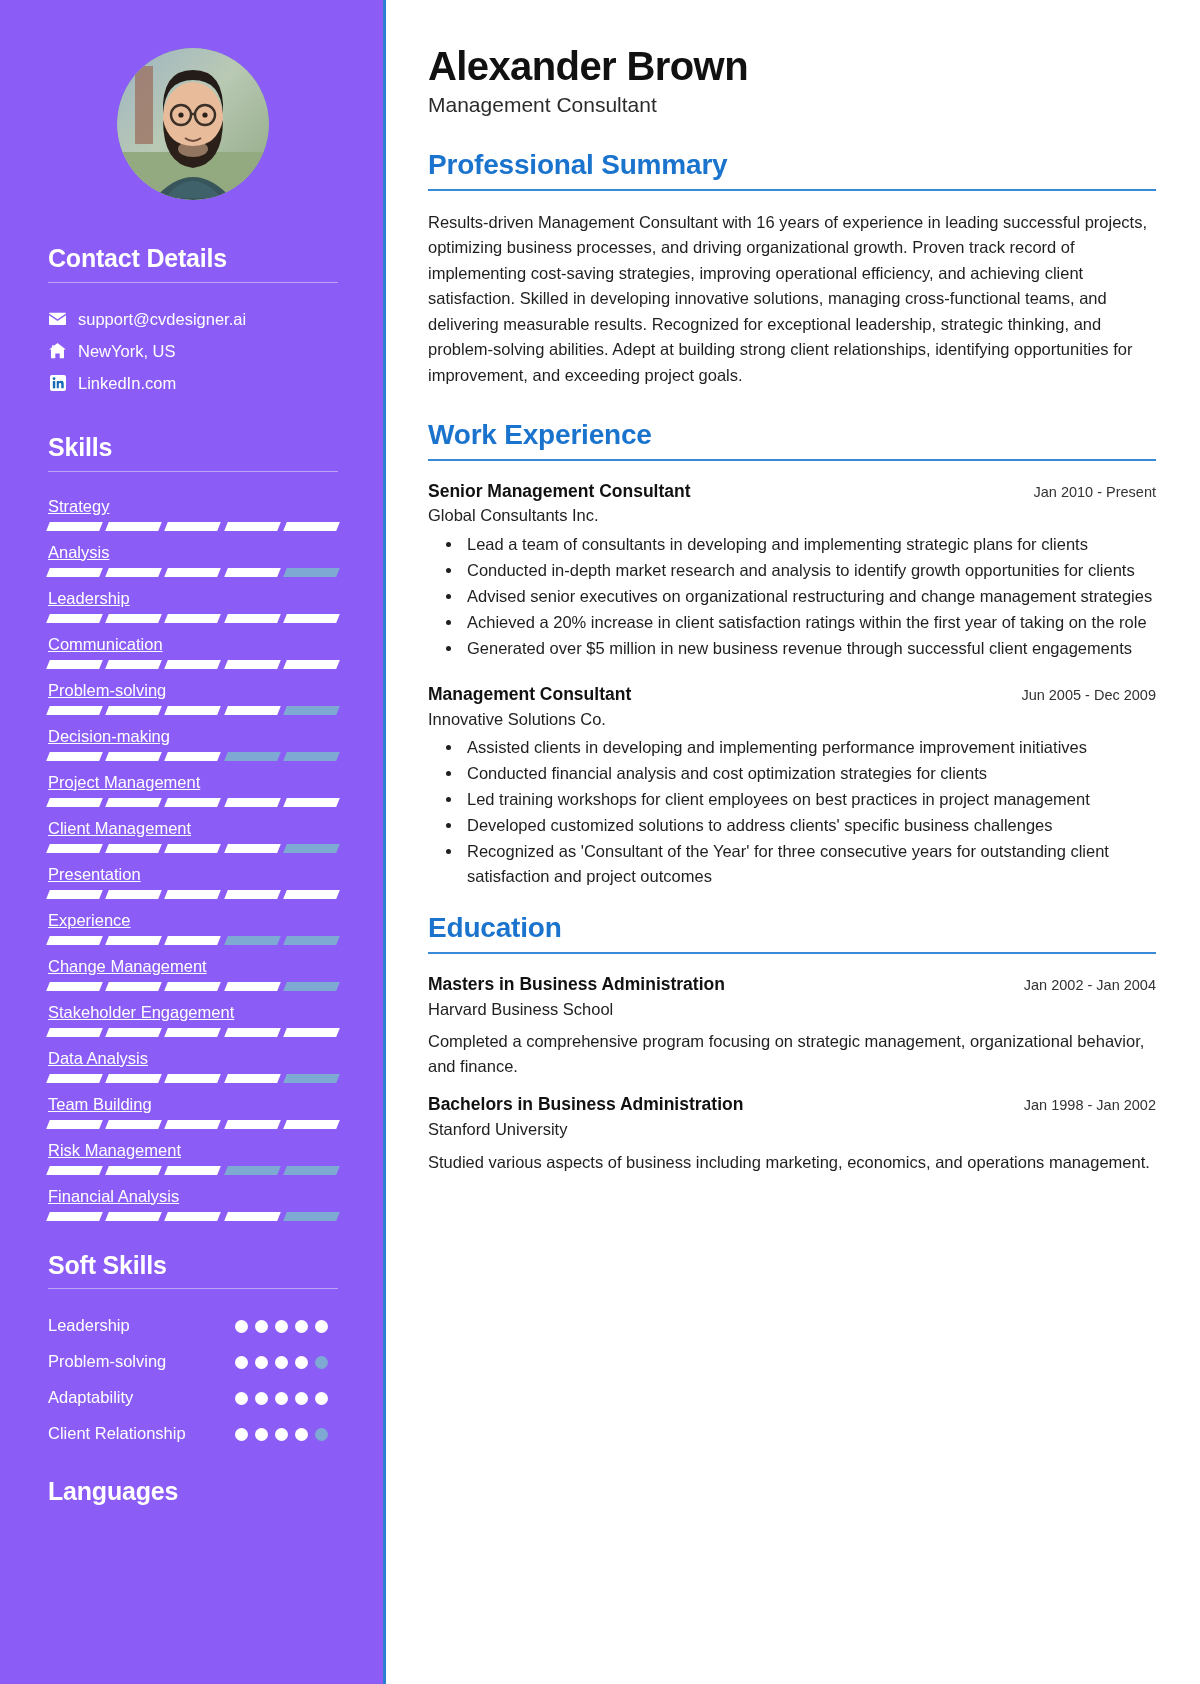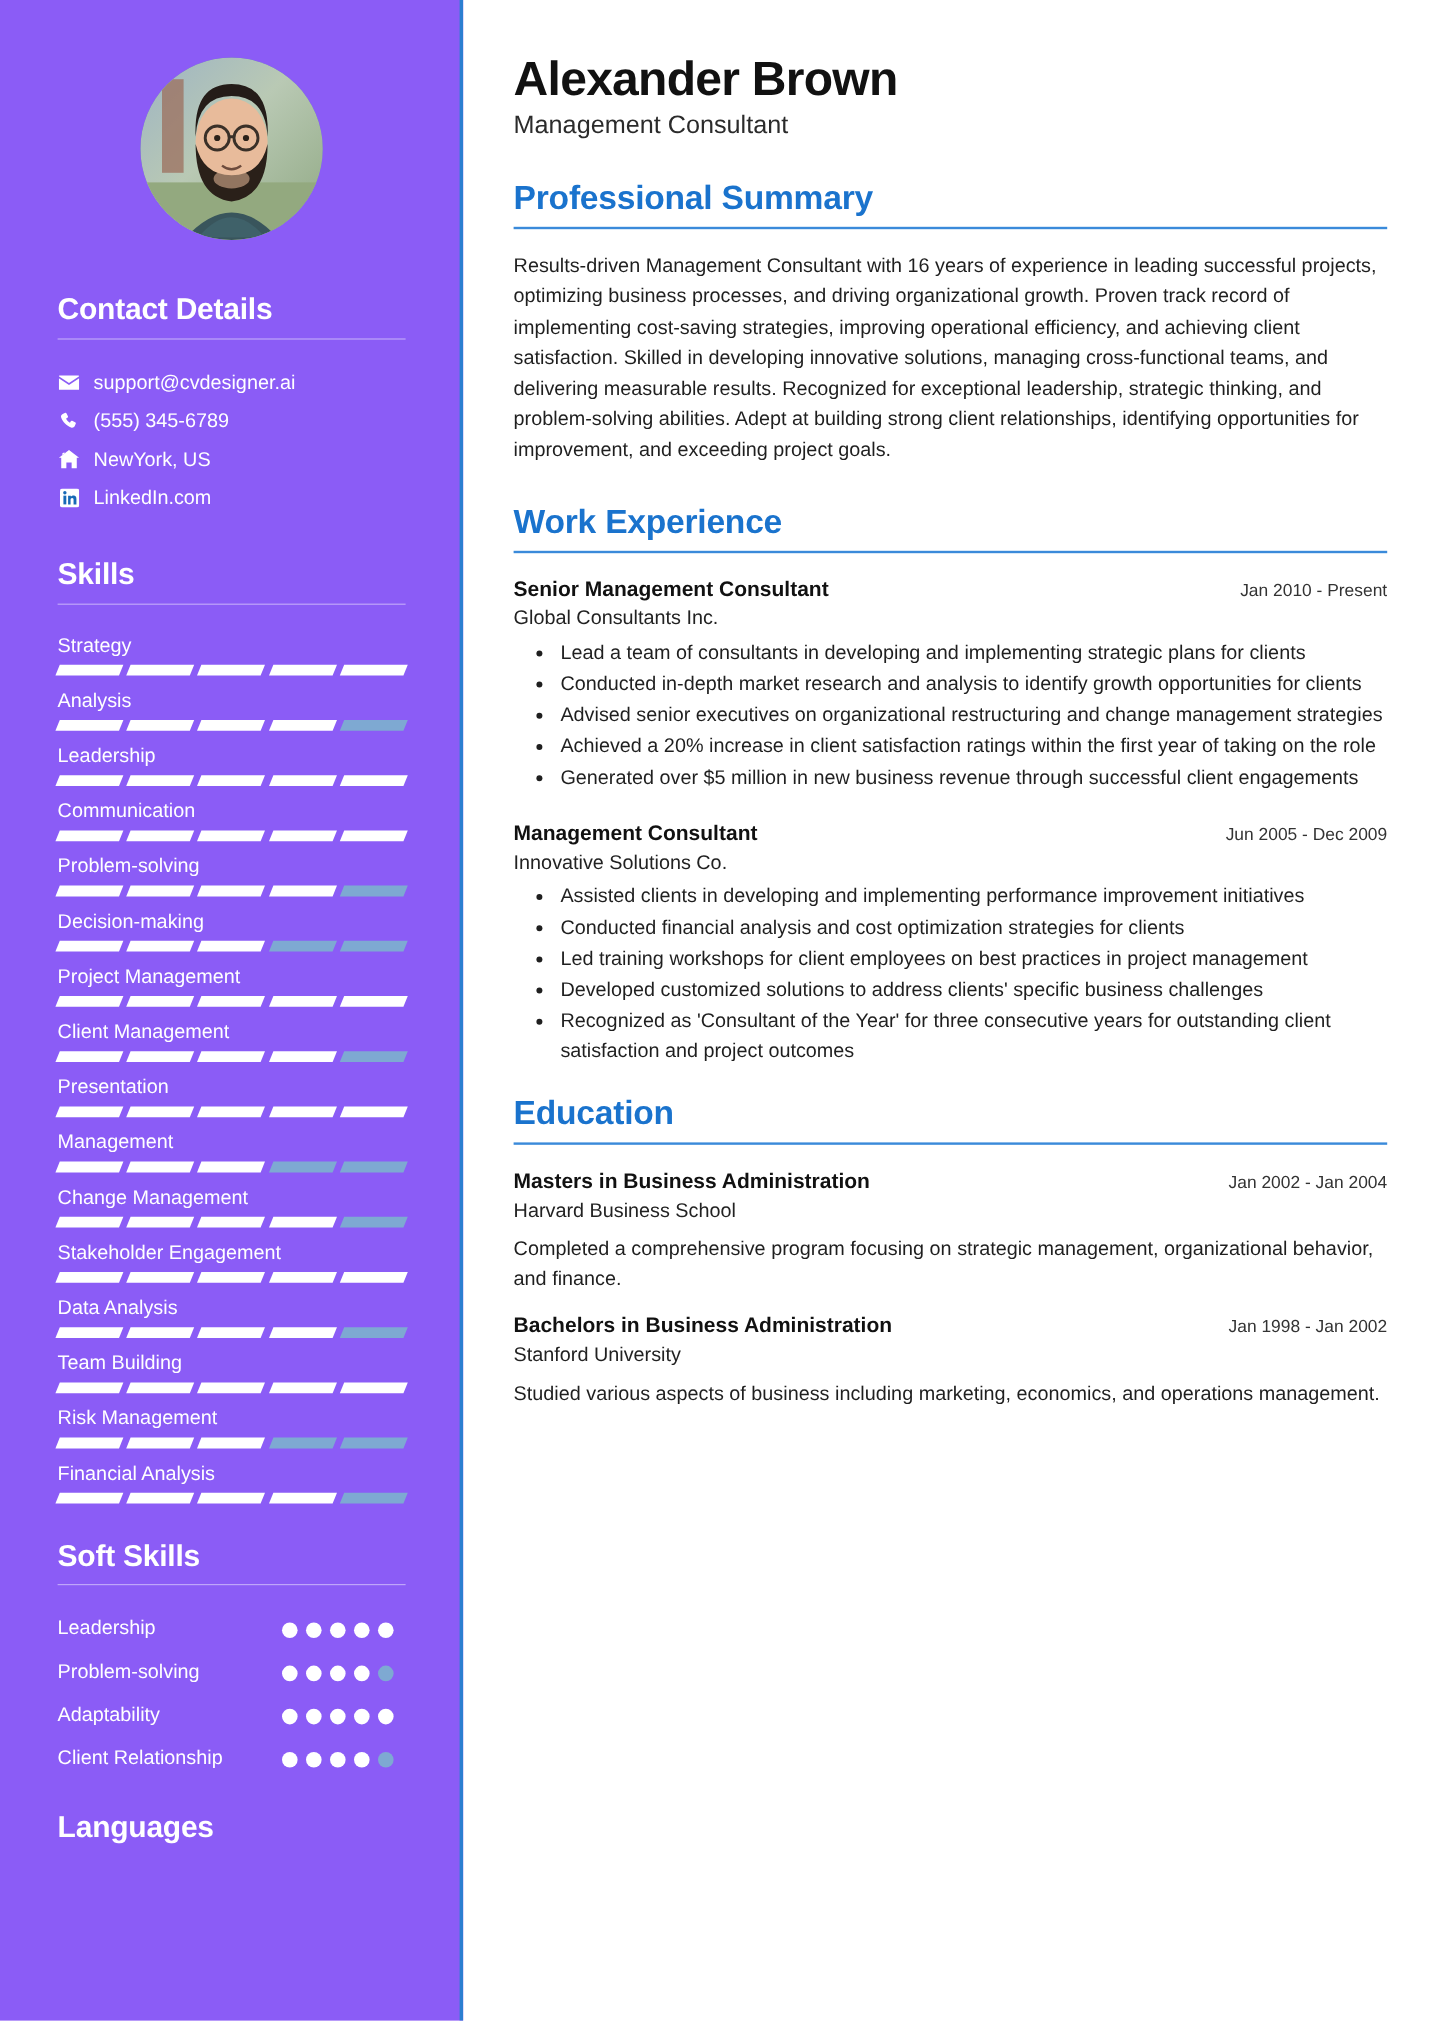--- a/index.html
+++ b/index.html
@@ -80,21 +80,21 @@
     width: 19px;
     min-width: 19px;
     display: flex;
     align-items: center;
     justify-content: center;
   }
   .cicon svg { display: block; fill: #ffffff; }
 
   
   .skills-block { margin-bottom: 30px; }
-  .skill-item { margin-bottom: 3px; }
+  .skill-item { margin-bottom: 3px; text-decoration: underline; }
   .skill-label {
     font-size: 16.5px;
     line-height: 29px;
     white-space: nowrap;
   }
   .skill-bar {
     display: flex;
     gap: 6px;
     height: 9px;
     margin-top: 1px;
@@ -274,28 +274,20 @@
 
         <div class="contact-row">
           <span class="cicon">
             <svg width="17" height="13" viewBox="0 0 24 18">
                 <path d="M1 1h22a1 1 0 0 1 1 1L12 10 0 2a1 1 0 0 1 1-1zM0 4.4l12 8 12-8V17a1 1 0 0 1-1 1H1a1 1 0 0 1-1-1z"></path>
               </svg>
           </span>
           <span>support@cvdesigner.ai</span>
         </div>
 
-        <div class="contact-row">
-          <span class="cicon">
-            <svg width="15" height="16" viewBox="0 0 20 20">
-                <path d="M5.4.8 3 1.9C1.4 2.6.7 4.4 1.3 6c1.8 5 6 9.2 11 11 1.6.6 3.4-.1 4.1-1.7l1.1-2.4c.3-.7 0-1.5-.7-1.8l-3.3-1.5c-.6-.3-1.4 0-1.7.6l-.7 1.4C9.3 10.9 7.6 9.2 6.8 7l1.4-.7c.6-.3.9-1 .6-1.7L7.3 1.4C7 .8 6.1.5 5.4.8z"></path>
-              </svg>
-          </span>
-          <span>(555) 345-6789</span>
-        </div>
 
         <div class="contact-row">
           <span class="cicon">
             <svg width="17" height="16" viewBox="0 0 20 19">
                 <path d="M10 0 0 7.6h2.3V18h5.1v-5.6h5.2V18h5.1V7.6H20zM4.2 2.6h2.6L3.4 5.3V3.4z"></path>
               </svg>
           </span>
           <span>NewYork, US</span>
         </div>
 
@@ -404,21 +396,21 @@
             <div class="skill-label">Presentation</div>
             <div class="skill-bar">
               <span class="seg"></span>
               <span class="seg"></span>
               <span class="seg"></span>
               <span class="seg"></span>
               <span class="seg"></span>
             </div>
           </div>
           <div class="skill-item">
-            <div class="skill-label">Management</div>
+            <div class="skill-label">Experience</div>
             <div class="skill-bar">
               <span class="seg"></span>
               <span class="seg"></span>
               <span class="seg"></span>
               <span class="seg off"></span>
               <span class="seg off"></span>
             </div>
           </div>
           <div class="skill-item">
             <div class="skill-label">Change Management</div>

